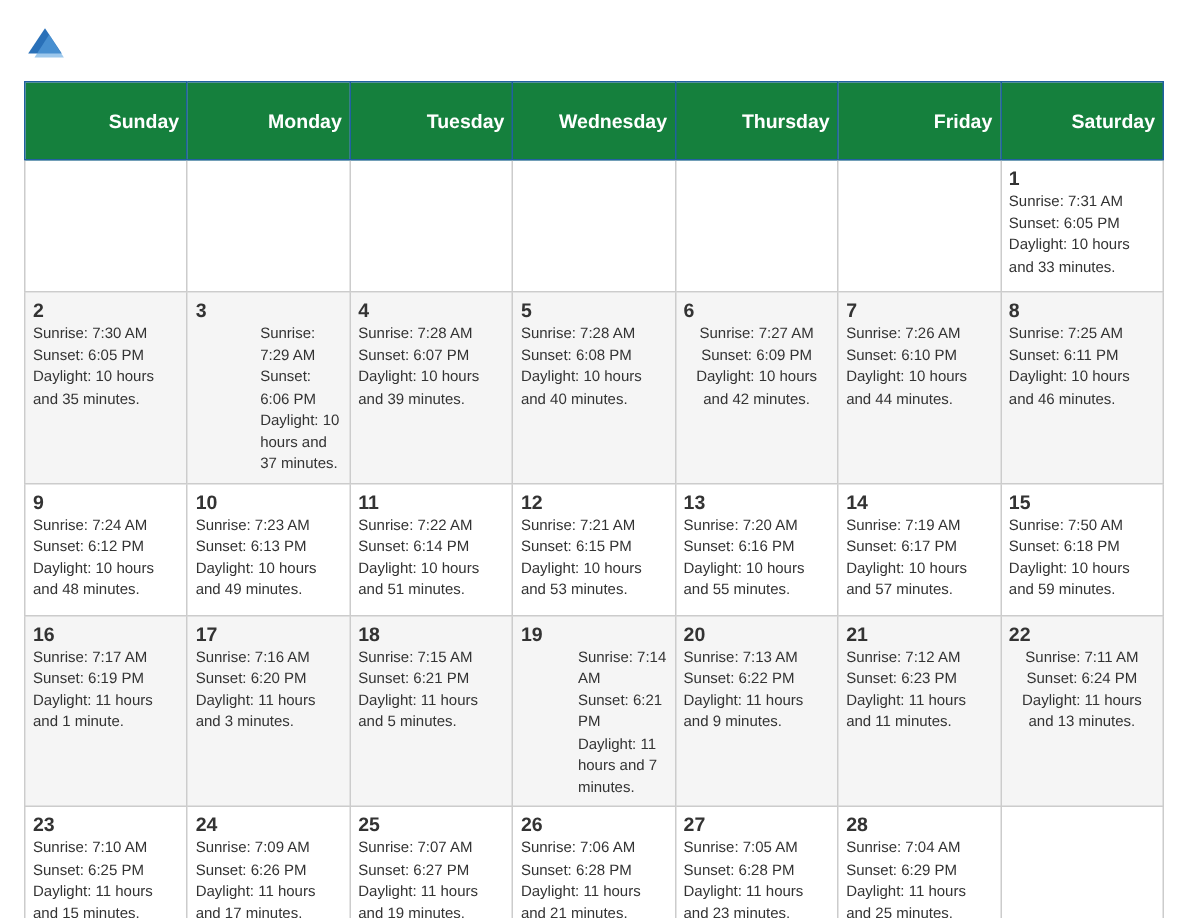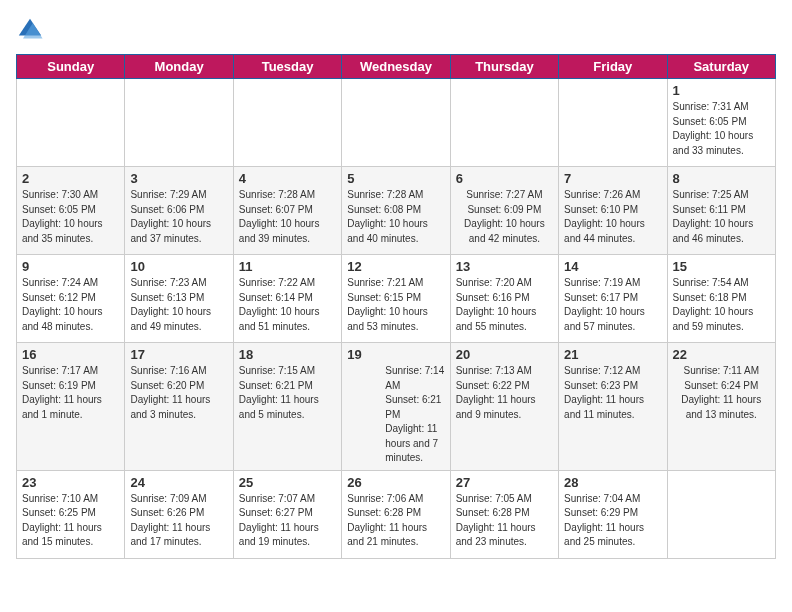--- a/index.html
+++ b/index.html
@@ -51,25 +51,25 @@
     .calendar-subtitle {
       font-size: 16px;
       color: #555;
     }
     .calendar {
       width: 100%;
       border-collapse: collapse;
       border: 1px solid #ccc;
     }
     .calendar th {
-      background-color: #be185d;
+      background-color: #15803d;
       color: #fff;
       font-size: 13px;
-      padding: 4px 5px;
-      text-align: center;
+      padding: 18px 5px;
+      text-align: right;
       border: 1px solid #2060a0;
     }
     .calendar td {
       vertical-align: top;
       border: 1px solid #ccc;
       padding: 4px 5px;
       width: calc(100% / 7);
       height: 88px;
       font-size: 10.5px;
       color: #333;
@@ -142,21 +142,21 @@
       </tr>
       <tr>
         <td>
           <span class="day-number">2</span>
           <div class="day-info" style="white-space: pre-line;">Sunrise: 7:30 AM
 Sunset: 6:05 PM
 Daylight: 10 hours and 35 minutes.</div>
         </td>
         <td>
           <span class="day-number">3</span>
-          <div class="day-info" style="white-space: pre-line;">Sunrise: 7:29 AM
+          <div class="day-info" style="white-space: pre-line; margin-left: 43px;">Sunrise: 7:29 AM
 Sunset: 6:06 PM
 Daylight: 10 hours and 37 minutes.</div>
         </td>
         <td>
           <span class="day-number">4</span>
           <div class="day-info" style="white-space: pre-line;">Sunrise: 7:28 AM
 Sunset: 6:07 PM
 Daylight: 10 hours and 39 minutes.</div>
         </td>
         <td>
@@ -216,21 +216,21 @@
 Daylight: 10 hours and 55 minutes.</div>
         </td>
         <td>
           <span class="day-number">14</span>
           <div class="day-info" style="white-space: pre-line;">Sunrise: 7:19 AM
 Sunset: 6:17 PM
 Daylight: 10 hours and 57 minutes.</div>
         </td>
         <td>
           <span class="day-number">15</span>
-          <div class="day-info" style="white-space: pre-line;">Sunrise: 7:54 AM
+          <div class="day-info" style="white-space: pre-line;">Sunrise: 7:50 AM
 Sunset: 6:18 PM
 Daylight: 10 hours and 59 minutes.</div>
         </td>
       </tr>
       <tr>
         <td>
           <span class="day-number">16</span>
           <div class="day-info" style="white-space: pre-line;">Sunrise: 7:17 AM
 Sunset: 6:19 PM
 Daylight: 11 hours and 1 minute.</div>

